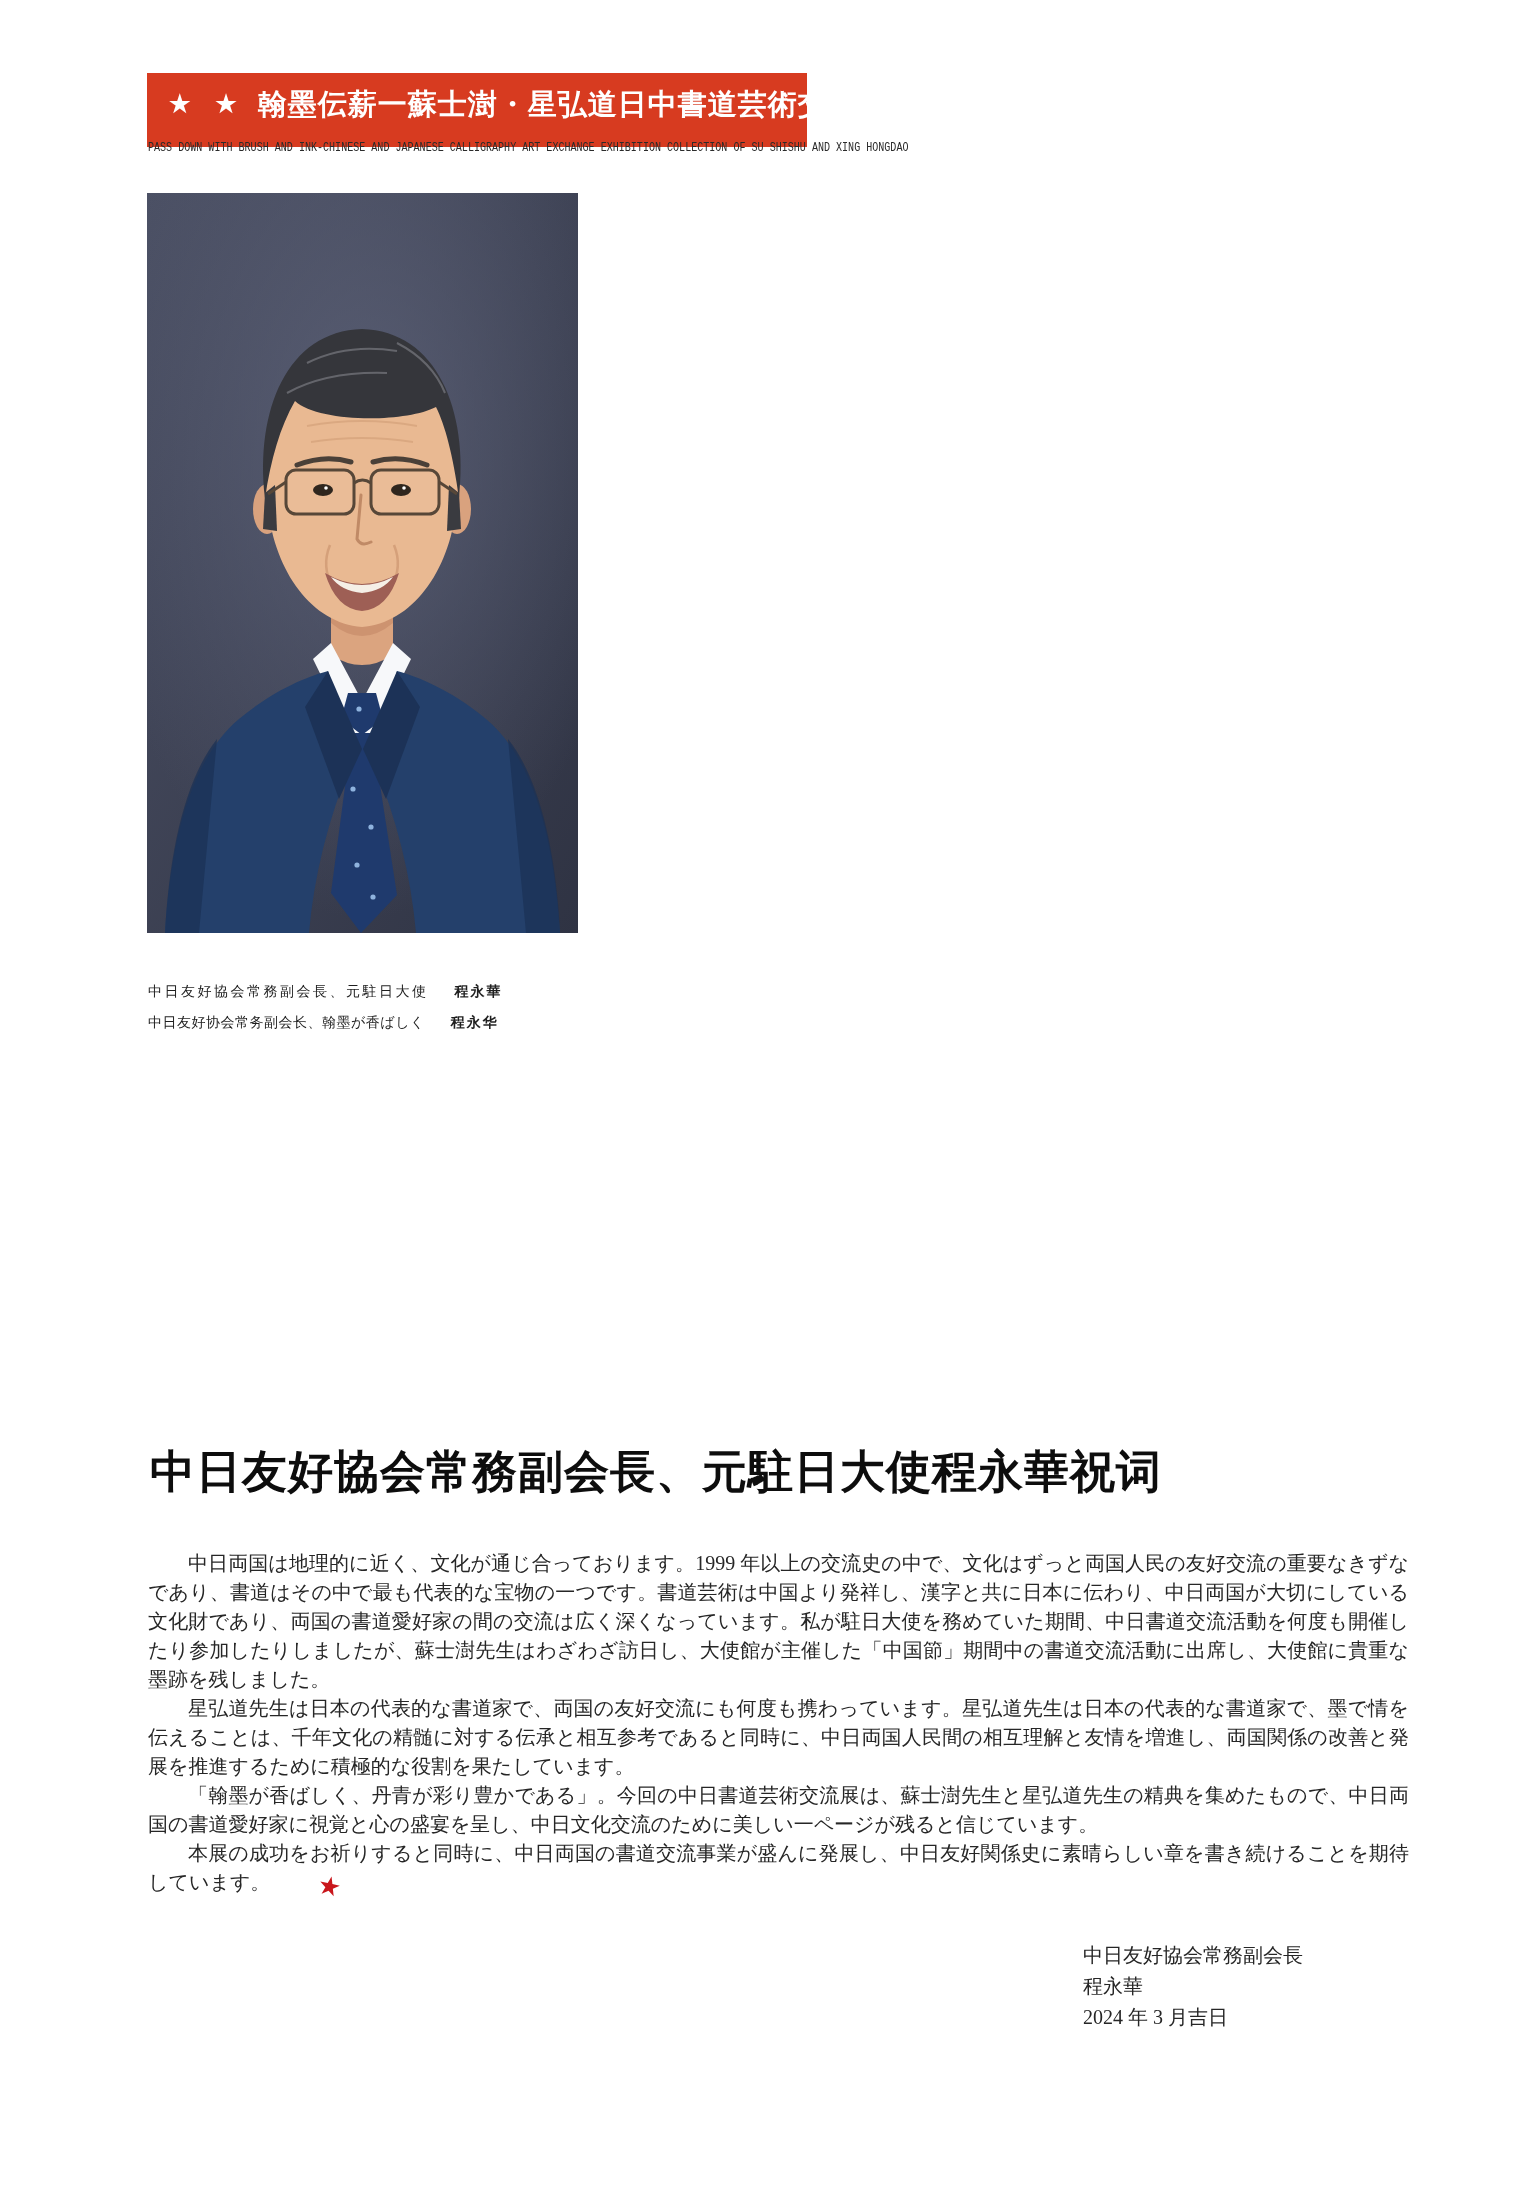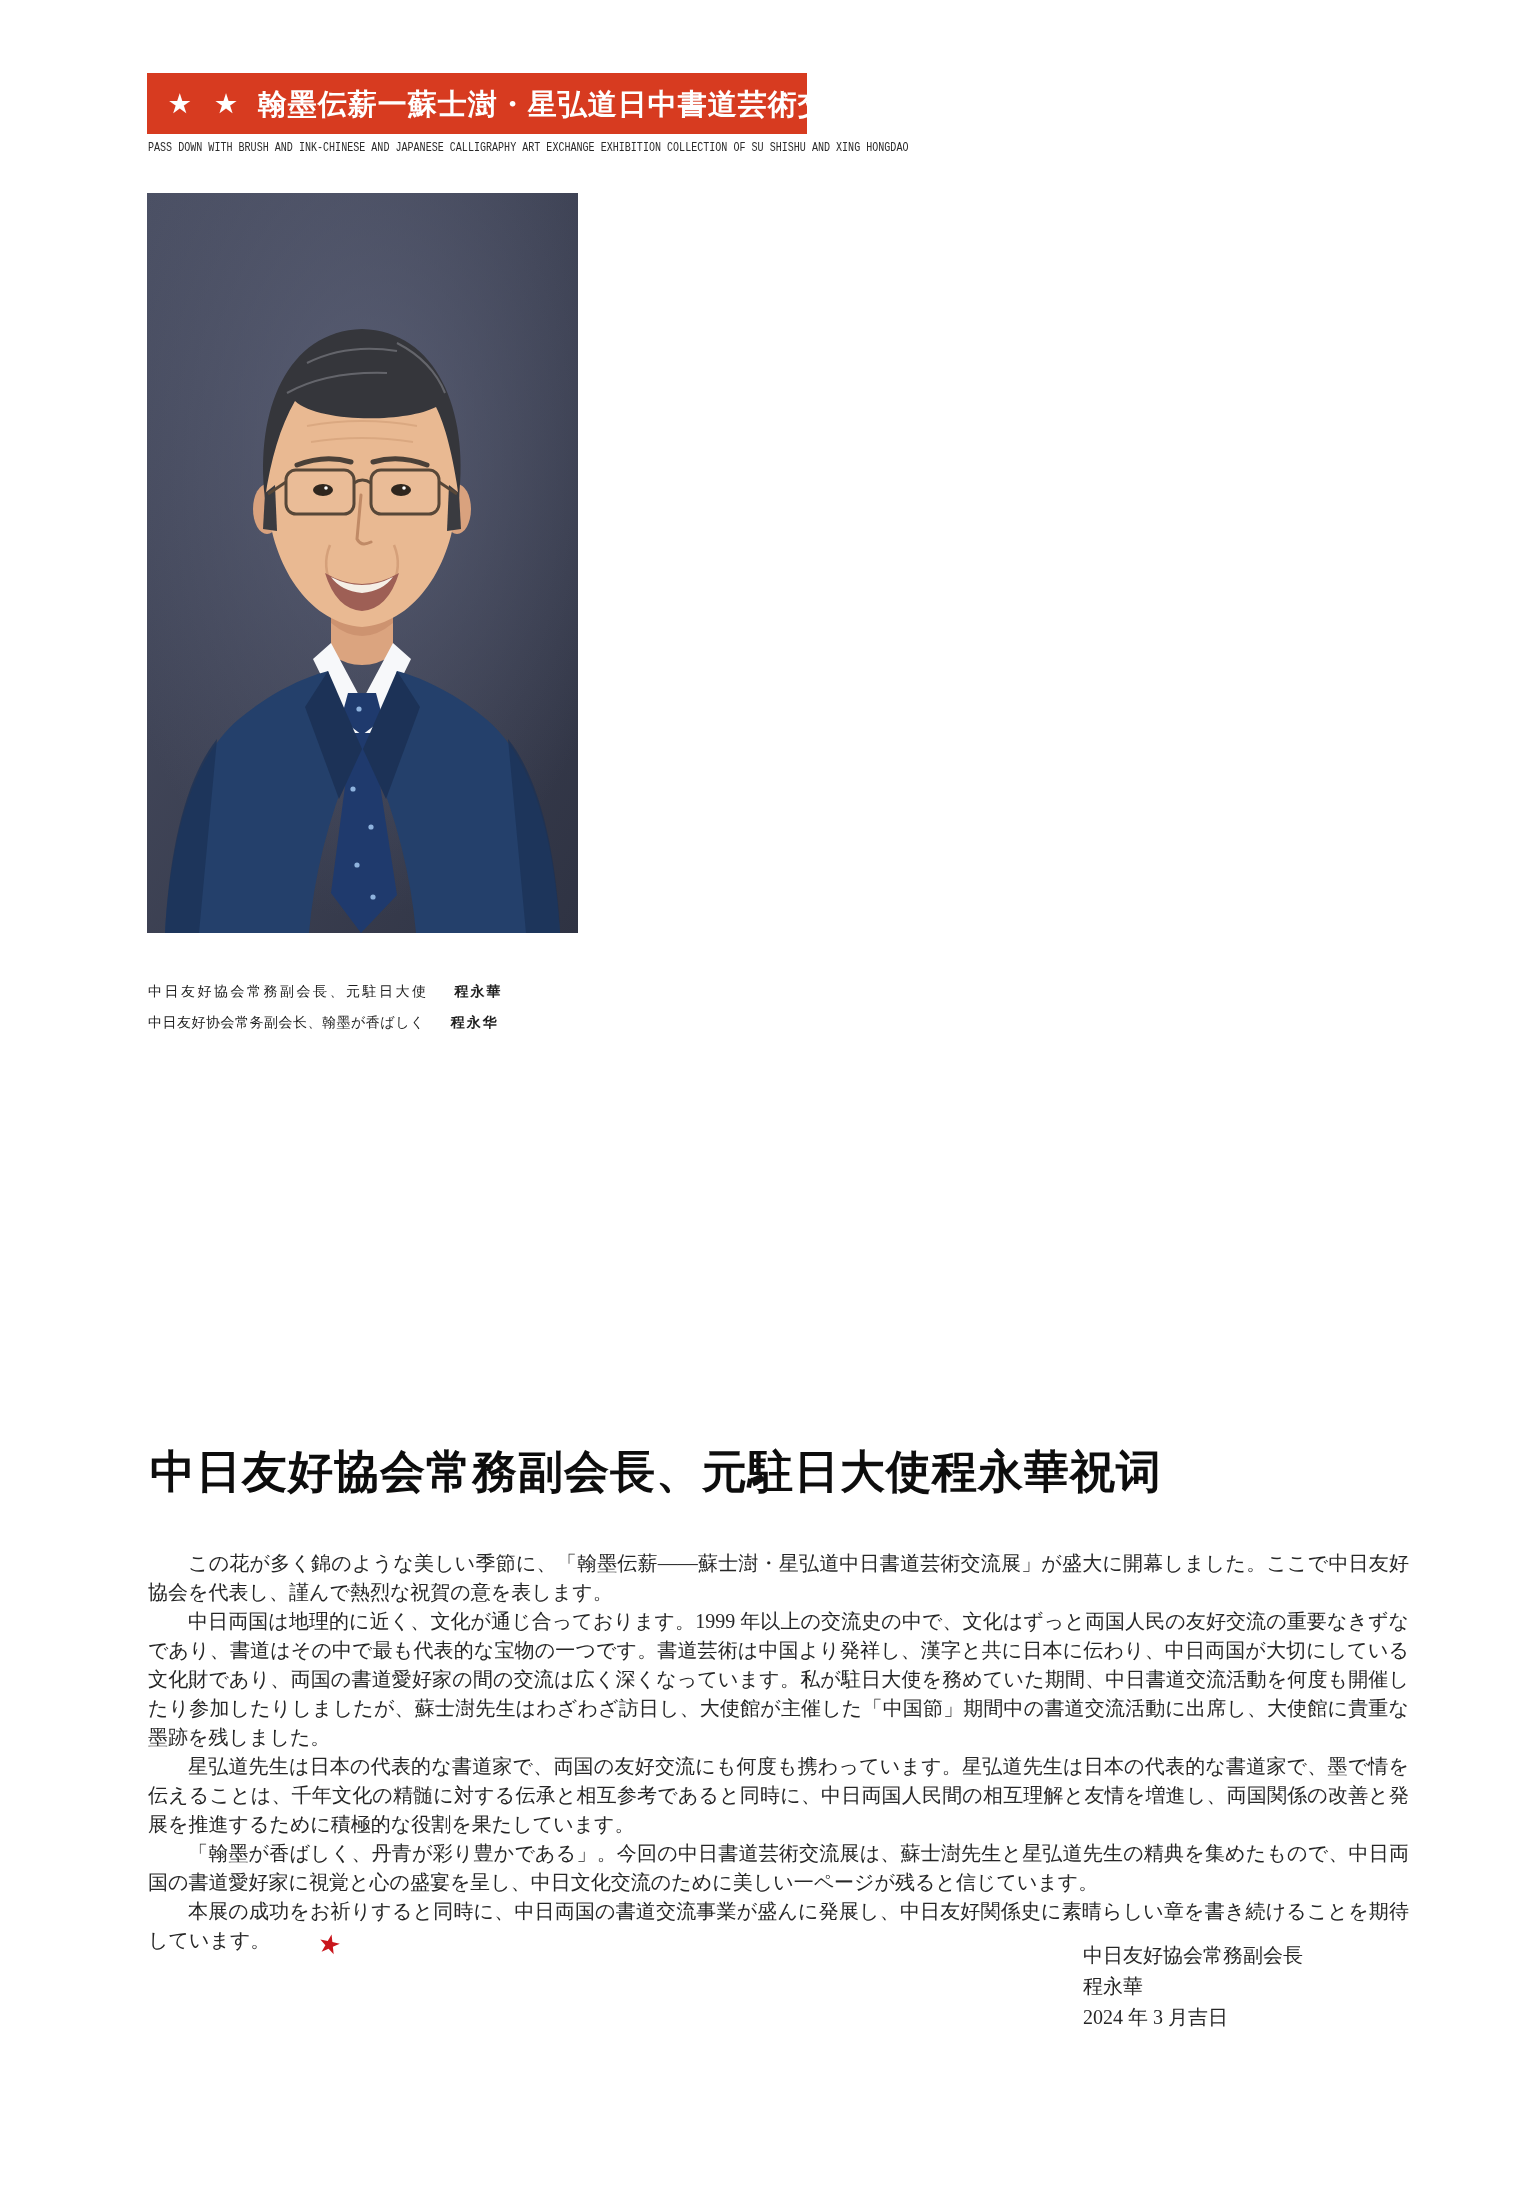--- a/index.html
+++ b/index.html
@@ -5,21 +5,21 @@
   html,body { margin:0; padding:0; }
   body {
     width:1535px; height:2185px; background:#ffffff;
     font-family:"Liberation Serif", serif; color:#1c1c1c;
     position:relative; overflow:hidden;
   }
   .page { position:absolute; left:0; top:0; width:1535px; height:2185px; }
 
   
   .banner {
-    position:absolute; left:147px; top:73px; width:660px; height:61px;
+    position:absolute; left:147px; top:73px; width:660px; height:74px;
     background:#d73b20; color:#ffffff; box-sizing:border-box;
     font-family:"Liberation Sans", sans-serif; font-weight:bold;
     font-size:29px; line-height:61px; padding-left:22px;
     letter-spacing:1px; white-space:nowrap;
   }
   .banner .stars {
     font-size:24px; margin-right:12px; letter-spacing:9px; vertical-align:2px;
   }
 
   
@@ -168,21 +168,20 @@
       <span>中日友好協会常務副会長、元駐日大使</span><span class="name">程永華</span>
     </div>
     <div class="caption-line2">
       <span>中日友好协会常务副会长、翰墨が香ばしく</span><span class="name">程永华</span>
     </div>
   </div>
 
   <h1 class="heading" style="margin:4px;">中日友好協会常務副会長、元駐日大使程永華祝词</h1>
 
   <div class="body-text">
-    <p>この花が多く錦のような美しい季節に、「翰墨伝薪——蘇士澍・星弘道中日書道芸術交流展」が盛大に開幕しました。ここで中日友好協会を代表し、謹んで熱烈な祝賀の意を表します。</p>
     <p>中日両国は地理的に近く、文化が通じ合っております。1999 年以上の交流史の中で、文化はずっと両国人民の友好交流の重要なきずなであり、書道はその中で最も代表的な宝物の一つです。書道芸術は中国より発祥し、漢字と共に日本に伝わり、中日両国が大切にしている文化財であり、両国の書道愛好家の間の交流は広く深くなっています。私が駐日大使を務めていた期間、中日書道交流活動を何度も開催したり参加したりしましたが、蘇士澍先生はわざわざ訪日し、大使館が主催した「中国節」期間中の書道交流活動に出席し、大使館に貴重な墨跡を残しました。</p>
     <p>星弘道先生は日本の代表的な書道家で、両国の友好交流にも何度も携わっています。星弘道先生は日本の代表的な書道家で、墨で情を伝えることは、千年文化の精髄に対する伝承と相互参考であると同時に、中日両国人民間の相互理解と友情を増進し、両国関係の改善と発展を推進するために積極的な役割を果たしています。</p>
     <p>「翰墨が香ばしく、丹青が彩り豊かである」。今回の中日書道芸術交流展は、蘇士澍先生と星弘道先生の精典を集めたもので、中日両国の書道愛好家に視覚と心の盛宴を呈し、中日文化交流のために美しい一ページが残ると信じています。</p>
     <p><span>本展の成功をお祈りすると同時に、中日両国の書道交流事業が盛んに発展し、中日友好関係史に素晴らしい章を書き続けることを期待しています。</span><span class="red-star-inline">★</span></p>
   </div>
 
   <div class="signature">
     <div>中日友好協会常務副会長</div>
     <div>程永華</div>
     <div>2024 年 3 月吉日</div>

